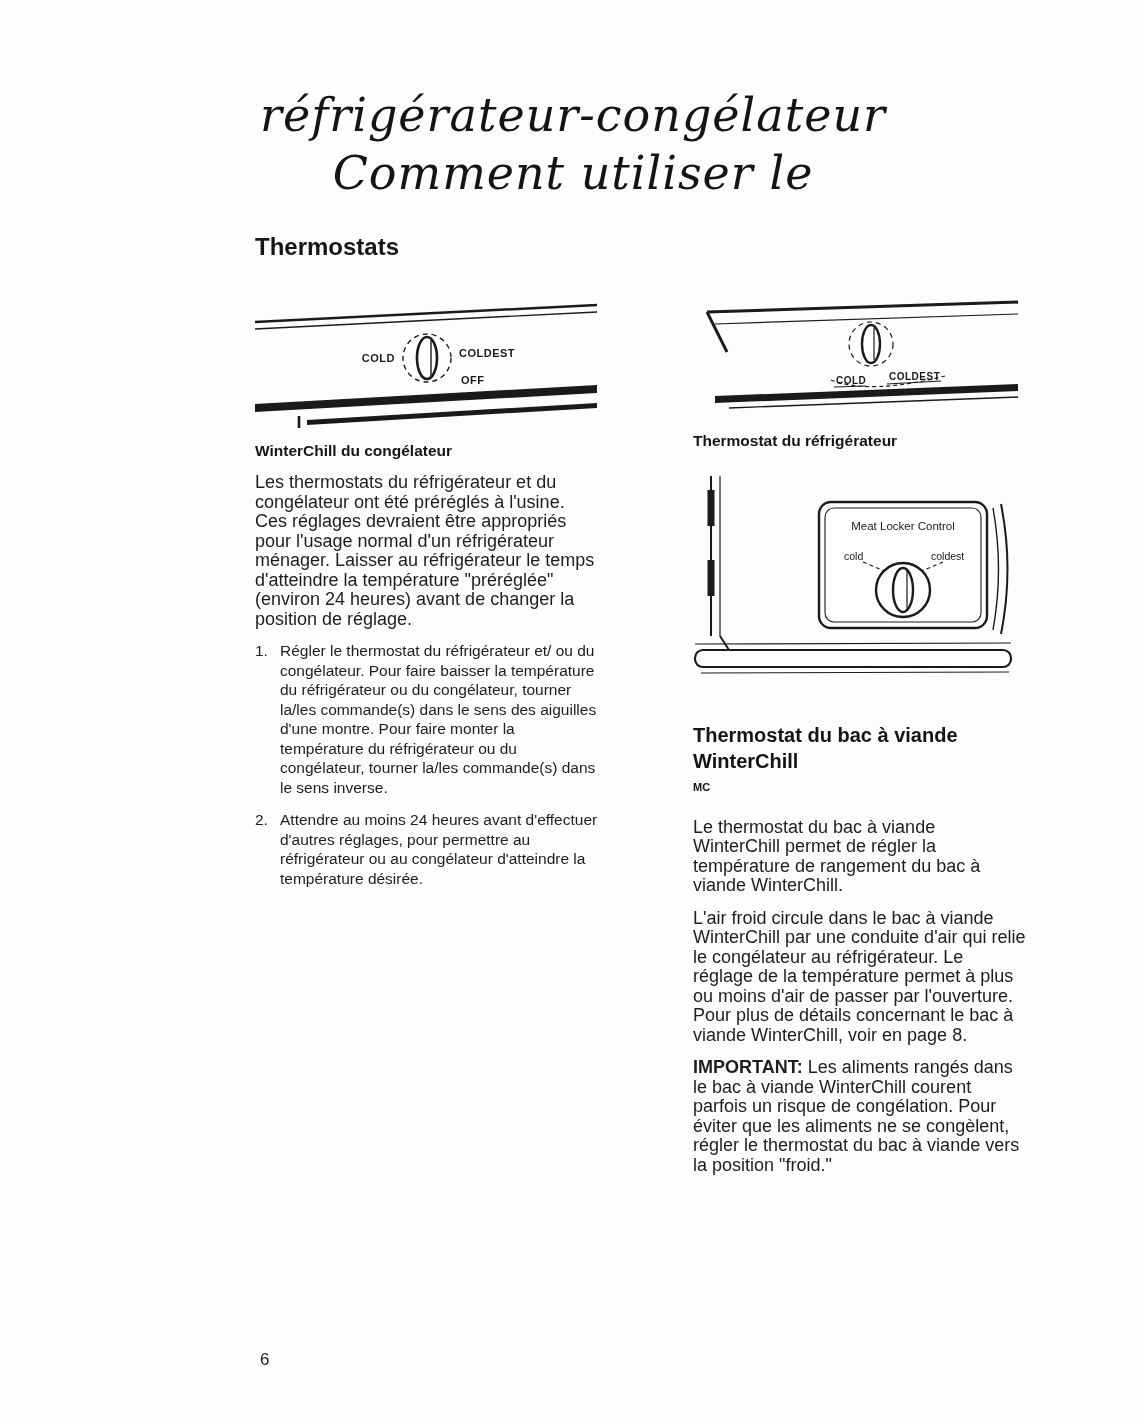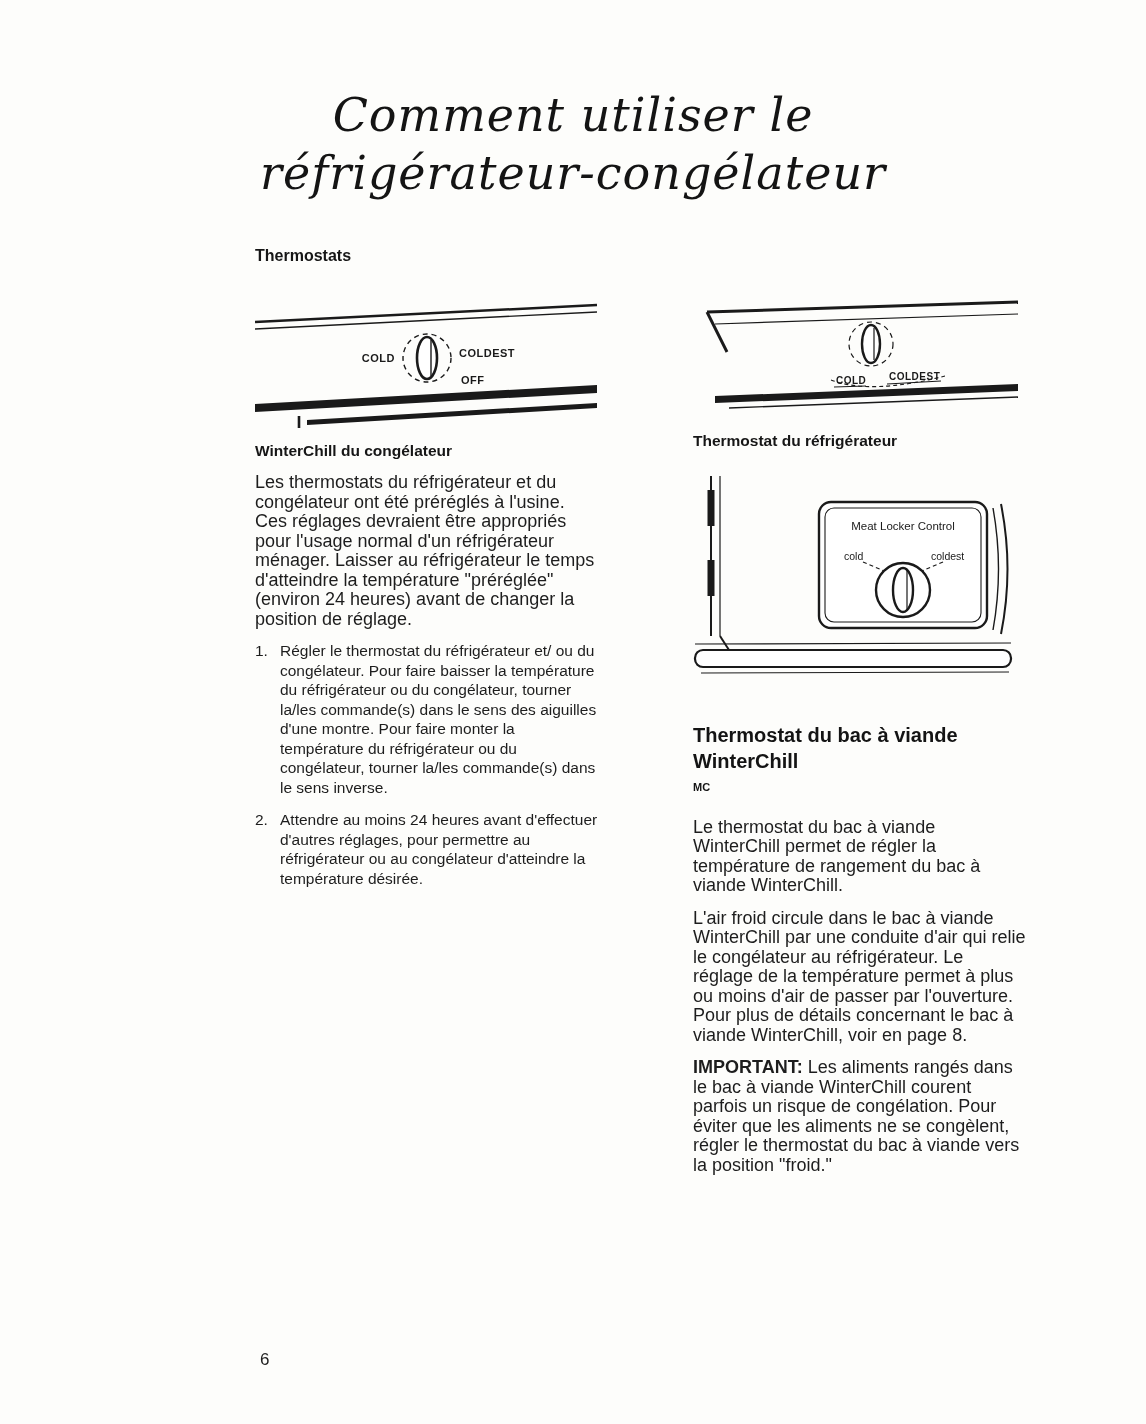--- a/index.html
+++ b/index.html
@@ -16,22 +16,22 @@
   .title {
     position:absolute; top:86px; left:0; width:100%;
     text-align:center;
     font-family:"DejaVu Serif", serif;
     font-style:italic; font-weight:400;
     font-size:46px; line-height:58px; color:#141414;
     letter-spacing:1px;
   }
   .title span { display:block; }
   .section-heading {
-    position:absolute; top:247px; left:255px;
-    font-size:16px; font-weight:bold; color:#161616;
+    position:absolute; top:233px; left:255px;
+    font-size:24px; font-weight:bold; color:#161616;
   }
   .col-left { position:absolute; left:255px; top:300px; width:346px; }
   .col-right { position:absolute; left:693px; top:300px; width:333px; }
   .figure svg { display:block; }
   .caption {
     font-weight:bold; font-size:15.5px; margin-top:10px; color:#161616;
   }
   .col-right .caption { margin-top:20px; }
   .body-text {
     font-size:18px; line-height:19.5px; margin-top:13px; color:#1d1d1d;
@@ -59,22 +59,22 @@
     font-family:"Liberation Sans", sans-serif;
     fill:#1a1a1a;
   }
 </style>
 </head>
 <body>
 
 <div class="page">
 
   <h1 class="title">
+    <span>réfrigérateur-congélateur</span>
     <span>Comment utiliser le</span>
-    <span>réfrigérateur-congélateur</span>
   </h1>
 
   <h2 class="section-heading">Thermostats</h2>
 
   <div class="col-left">
 
     <div class="figure">
       <svg viewBox="0 0 342 132" width="342" height="132">
         <line x1="0" y1="22" x2="342" y2="5" stroke="#1a1a1a" stroke-width="2.5"></line>
         <line x1="0" y1="29" x2="342" y2="12" stroke="#1a1a1a" stroke-width="1.4"></line>

